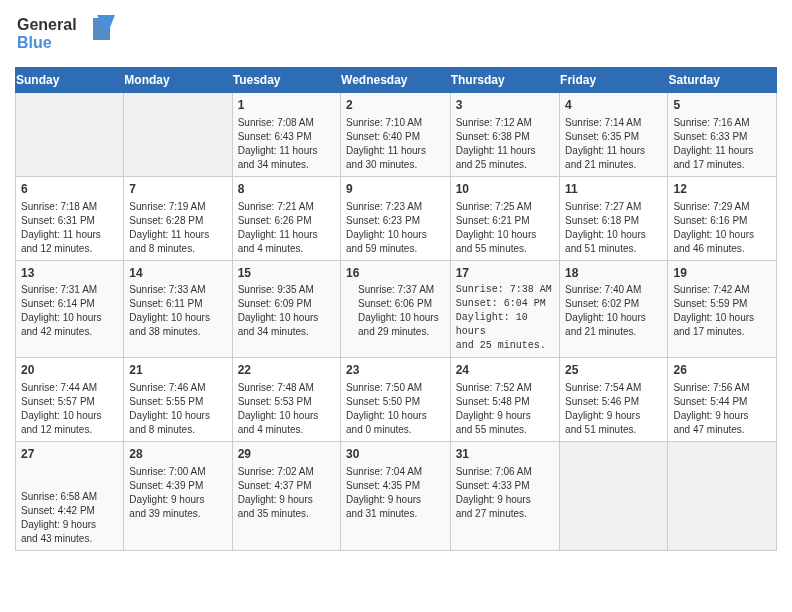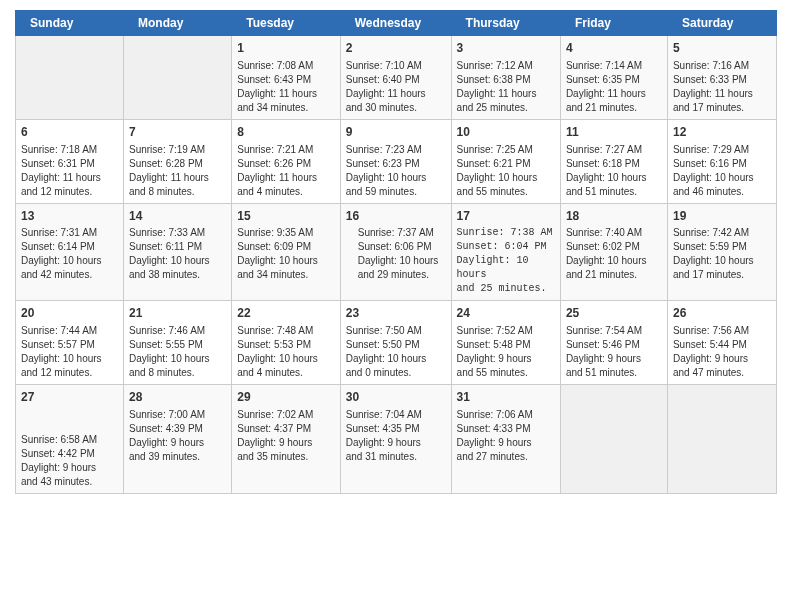--- a/index.html
+++ b/index.html
@@ -38,21 +38,21 @@
     }
     table {
       width: 100%;
       border-collapse: collapse;
       font-size: 10px;
     }
     thead tr th {
       background-color: #2e6db4;
       color: #fff;
       text-align: left;
-      padding: 5px 14px;
+      padding: 5px 0;
       font-size: 12px;
       font-weight: bold;
       border: 1px solid #2e6db4;
     }
     tbody tr td {
       border: 1px solid #ccc;
       vertical-align: top;
       padding: 4px 5px;
       width: 113px;
       height: 75px;
@@ -76,20 +76,37 @@
       color: #333;
     }
     .empty-cell {
       background-color: #f0f0f0 !important;
     }
   </style>
 </head>
 <body>
 
 <div class="page">
+  <div class="header">
+    <div class="logo">
+      <div>
+        <svg width="110" height="45" viewBox="0 0 110 45">
+          <text x="2" y="20" font-family="Arial" font-size="16" font-weight="bold" fill="#333">General</text>
+          <text x="2" y="38" font-family="Arial" font-size="16" font-weight="bold" fill="#4a90d9">Blue</text>
+
+          <polygon points="78,8 95,8 95,30 78,30" fill="#2e6db4" opacity="0.8"></polygon>
+          <polygon points="82,5 100,5 92,25" fill="#4a90d9"></polygon>
+        </svg>
+      </div>
+    </div>
+    <div class="title-block">
+      <div class="month-title"></div>
+      <div class="subtitle"></div>
+    </div>
+  </div>
 
   <table>
     <thead>
       <tr>
       <th>Sunday</th>
           <th>Monday</th>
           <th>Tuesday</th>
           <th>Wednesday</th>
           <th>Thursday</th>
           <th>Friday</th>

